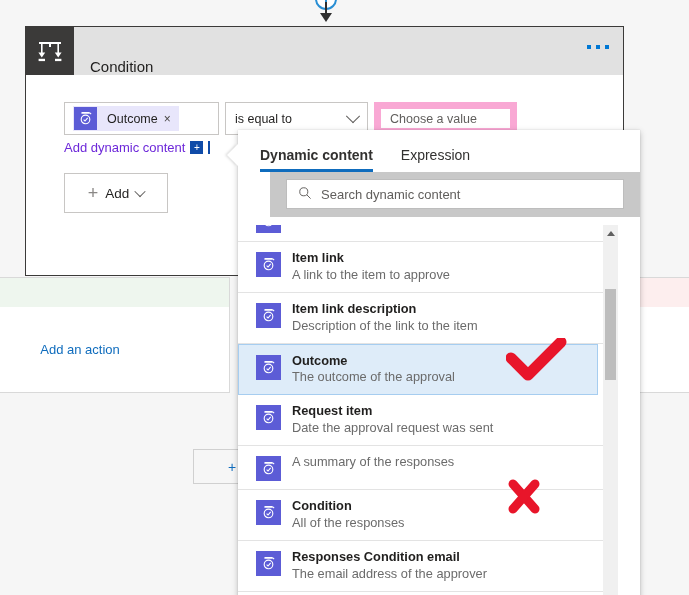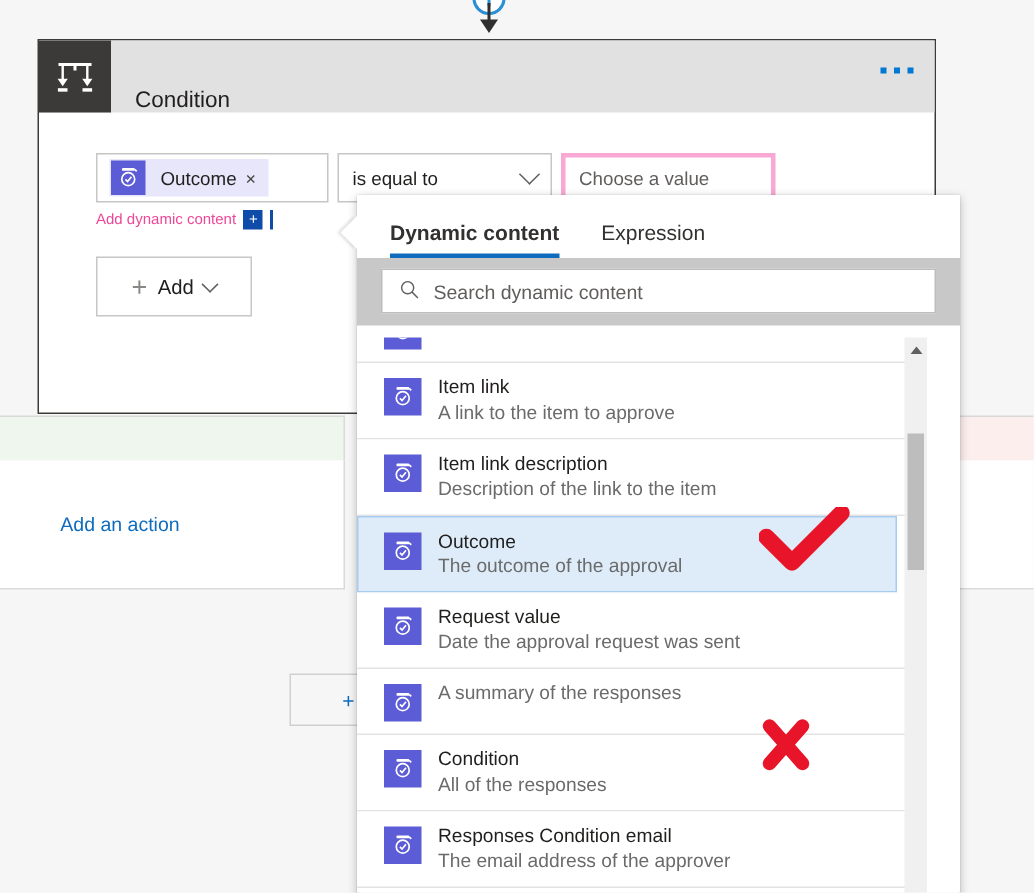--- a/index.html
+++ b/index.html
@@ -167,21 +167,21 @@
     align-items: center;
     justify-content: space-between;
     padding: 0 9px;
     font-size: 12.5px;
     color: #201f1e;
   }
   #value-field {
     margin-left: 6px;
     width: 143px;
     height: 33px;
-    border: 3px solid #f9a8d4;
+    border: 7px solid #f9a8d4;
     background: #fff;
     box-sizing: border-box;
     display: flex;
     align-items: center;
     padding: 0 9px;
     font-size: 12.5px;
     color: #605e5c;
   }
   .chev {
     width: 9px; height: 9px;
@@ -190,22 +190,22 @@
     transform: rotate(45deg) translate(-2px,-2px);
   }
 
   #add-dynamic-row {
     margin-top: 5px;
     display: flex;
     align-items: center;
     gap: 5px;
   }
   #add-dynamic-link {
-    font-size: 10px;
-    color: #ec4899;
+    font-size: 13px;
+    color: #6d28d9;
     cursor: pointer;
   }
   #add-dynamic-badge {
     width: 13px; height: 13px;
     background: #0f4ba8;
     color: #fff;
     font-size: 10px;
     line-height: 13px;
     text-align: center;
   }
@@ -336,20 +336,21 @@
   .dyn-tab.active:after {
     content: "";
     position: absolute;
     left: 0; right: 0; bottom: 0;
     height: 3px;
     background: #0f6cbd;
   }
   #dyn-search-band {
     background: #c8c8c8;
     padding: 7px 16px 8px 16px;
+    margin-left: 32px;
   }
   #dyn-search {
     height: 30px;
     background: #fff;
     border: 1px solid #bdbdbd;
     box-sizing: border-box;
     display: flex;
     align-items: center;
     gap: 9px;
     padding-left: 11px;
@@ -396,21 +397,21 @@
     flex: 0 0 auto;
     display: flex; align-items: center; justify-content: center;
     margin-top: 2px;
   }
   .dyn-text {
     margin-left: 11px;
     line-height: 1.32;
   }
   .dyn-title {
     font-size: 12.8px;
-    font-weight: normal;
+    font-weight: bold;
     color: #201f1e;
   }
   .dyn-desc {
     font-size: 12.8px;
     color: #6b6b6b;
   }
 
   
   #dyn-scroll {
     position: absolute;
@@ -621,21 +622,21 @@
         <div class="dyn-item">
           <span class="dyn-icon">
             <svg width="15" height="15" viewBox="0 0 16 16" aria-hidden="true">
               <rect x="3.6" y="1" width="9" height="2" rx="0.6" fill="#ffffff"></rect>
               <circle cx="8" cy="9" r="4.6" fill="none" stroke="#ffffff" stroke-width="1.2"></circle>
               <polyline points="6,9.2 7.5,10.7 10.3,7.3" fill="none" stroke="#ffffff" stroke-width="1.2"></polyline>
               <line x1="12.6" y1="2" x2="14" y2="3.4" stroke="#ffffff" stroke-width="1.2"></line>
             </svg>
           </span>
           <span class="dyn-text">
-            <div class="dyn-title">Request value</div>
+            <div class="dyn-title">Request item</div>
             <div class="dyn-desc">Date the approval request was sent</div>
           </span>
         </div>
 
         <div class="dyn-item">
           <span class="dyn-icon">
             <svg width="15" height="15" viewBox="0 0 16 16" aria-hidden="true">
               <rect x="3.6" y="1" width="9" height="2" rx="0.6" fill="#ffffff"></rect>
               <circle cx="8" cy="9" r="4.6" fill="none" stroke="#ffffff" stroke-width="1.2"></circle>
               <polyline points="6,9.2 7.5,10.7 10.3,7.3" fill="none" stroke="#ffffff" stroke-width="1.2"></polyline>

